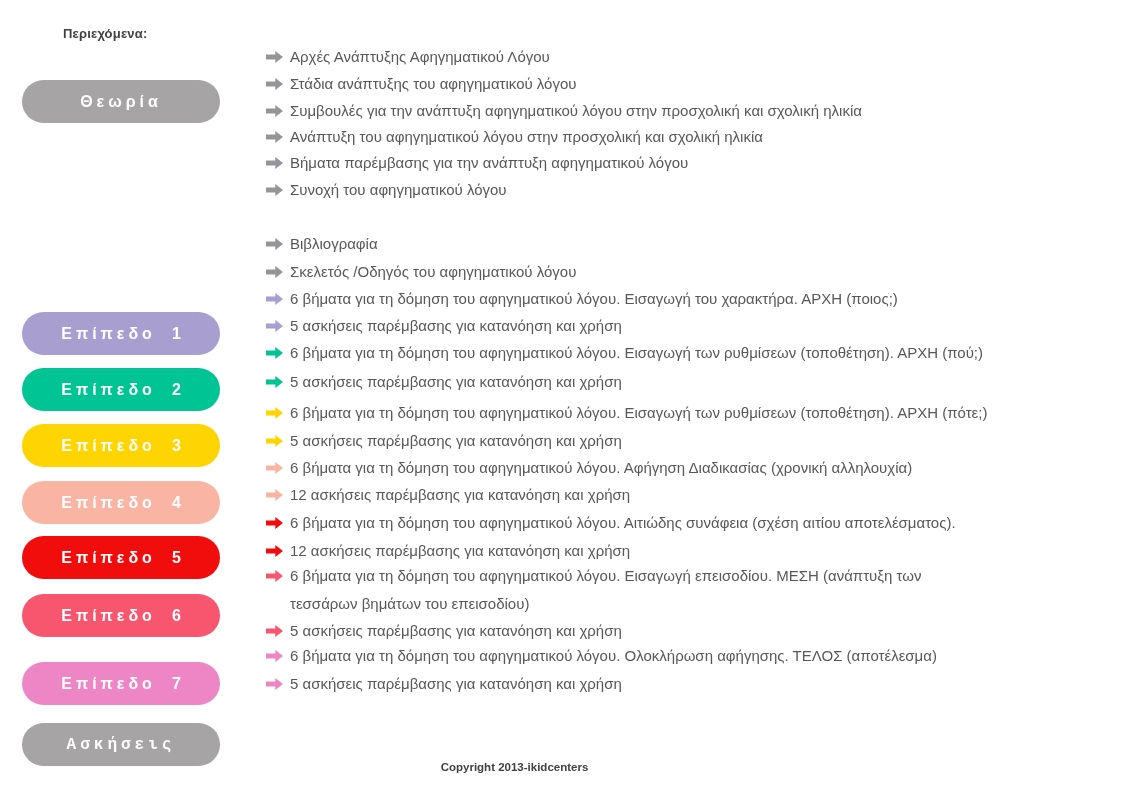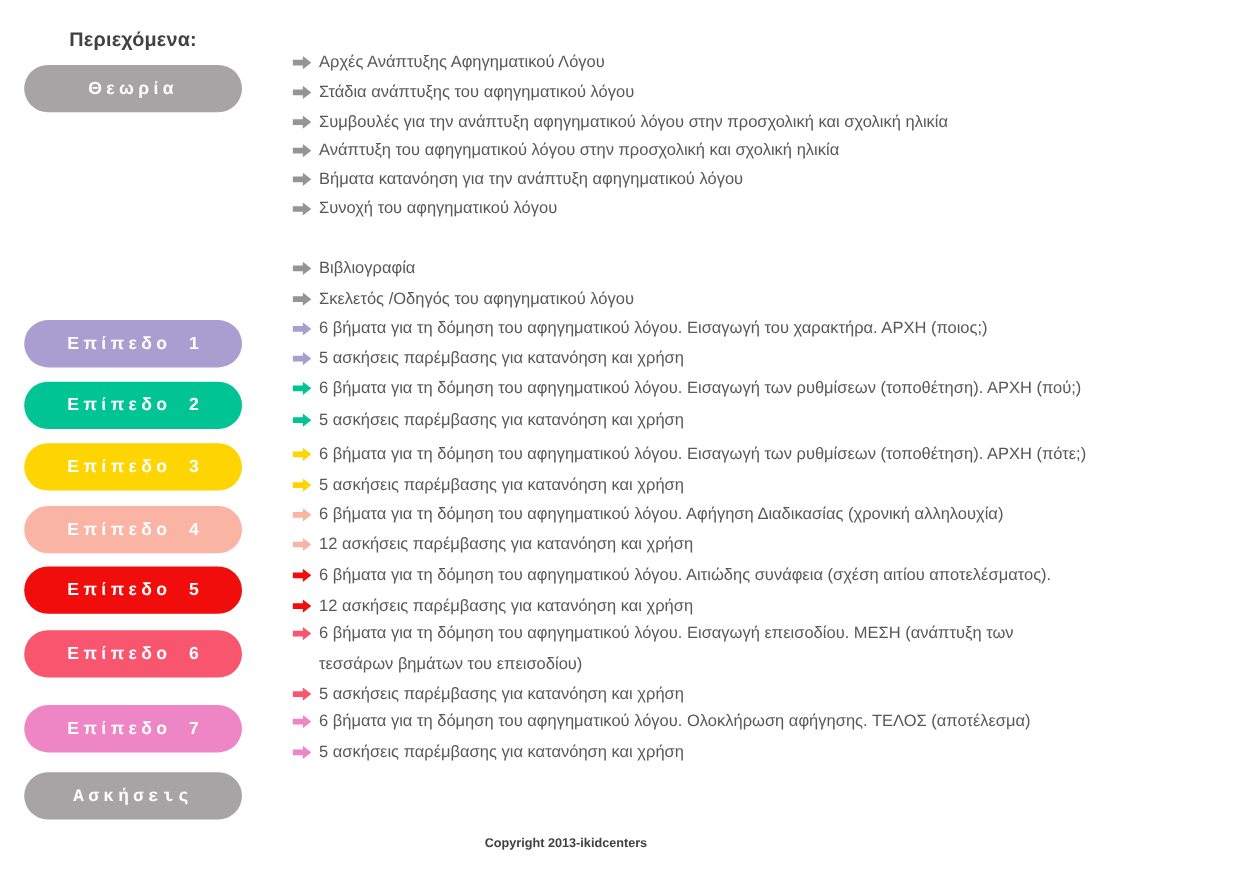--- a/index.html
+++ b/index.html
@@ -6,30 +6,30 @@
   body{
     width:1141px;height:806px;background:#ffffff;overflow:hidden;
     font-family:"Liberation Sans","DejaVu Sans",sans-serif;
     -webkit-font-smoothing:antialiased;
   }
   .page{position:relative;width:1141px;height:806px;background:#fff;}
 
   
   .title{
     position:absolute;left:63px;top:26px;
-    font-size:18px;font-weight:bold;color:var(--title-text);
+    font-size:13px;font-weight:bold;color:var(--title-text);
     letter-spacing:.2px;
   }
 
   
   .btn{
     position:absolute;left:22px;width:198px;height:43px;
     border-radius:22px;display:flex;align-items:center;justify-content:center;
     color:#ffffff;font-size:16px;font-weight:bold;letter-spacing:4px;
-    cursor:pointer;box-sizing:border-box;
+    cursor:pointer;box-sizing:border-box;margin-top:21px;
   }
   .btn .num{margin-left:16px;letter-spacing:0;}
   .btn .num:empty{display:none;}
   .btn-theory{background:var(--button-gray);}
   .btn-l1{background:var(--level1);}
   .btn-l2{background:var(--level2);}
   .btn-l3{background:var(--level3);}
   .btn-l4{background:var(--level4);}
   .btn-l5{background:var(--level5);}
   .btn-l6{background:var(--level6);}
@@ -127,21 +127,21 @@
   <div class="row g-theory" style="top:100px">
       <svg class="arrow" viewBox="0 0 17 12" width="17" height="12">
         <path fill="currentColor" d="M0 3.4 H9.3 V0 L17 6 L9.3 12 V8.6 H0 Z"></path>
       </svg>
       <span class="txt">Συμβουλές για την ανάπτυξη  αφηγηματικού λόγου στην προσχολική και σχολική ηλικία</span>
     </div>
   <div class="row g-theory" style="top:152px">
       <svg class="arrow" viewBox="0 0 17 12" width="17" height="12">
         <path fill="currentColor" d="M0 3.4 H9.3 V0 L17 6 L9.3 12 V8.6 H0 Z"></path>
       </svg>
-      <span class="txt">Βήματα κατανόηση για την ανάπτυξη  αφηγηματικού λόγου</span>
+      <span class="txt">Βήματα παρέμβασης για την ανάπτυξη  αφηγηματικού λόγου</span>
     </div>
   <div class="row g-theory" style="top:179px">
       <svg class="arrow" viewBox="0 0 17 12" width="17" height="12">
         <path fill="currentColor" d="M0 3.4 H9.3 V0 L17 6 L9.3 12 V8.6 H0 Z"></path>
       </svg>
       <span class="txt">Συνοχή του αφηγηματικού λόγου</span>
     </div>
   <div class="row g-theory" style="top:233px">
       <svg class="arrow" viewBox="0 0 17 12" width="17" height="12">
         <path fill="currentColor" d="M0 3.4 H9.3 V0 L17 6 L9.3 12 V8.6 H0 Z"></path>

